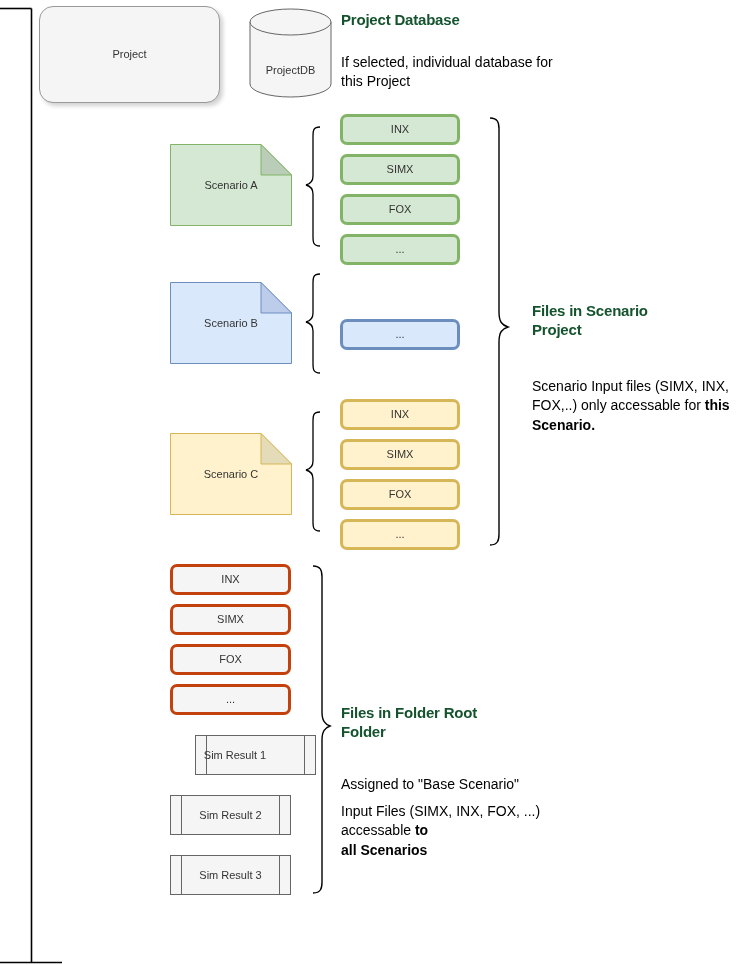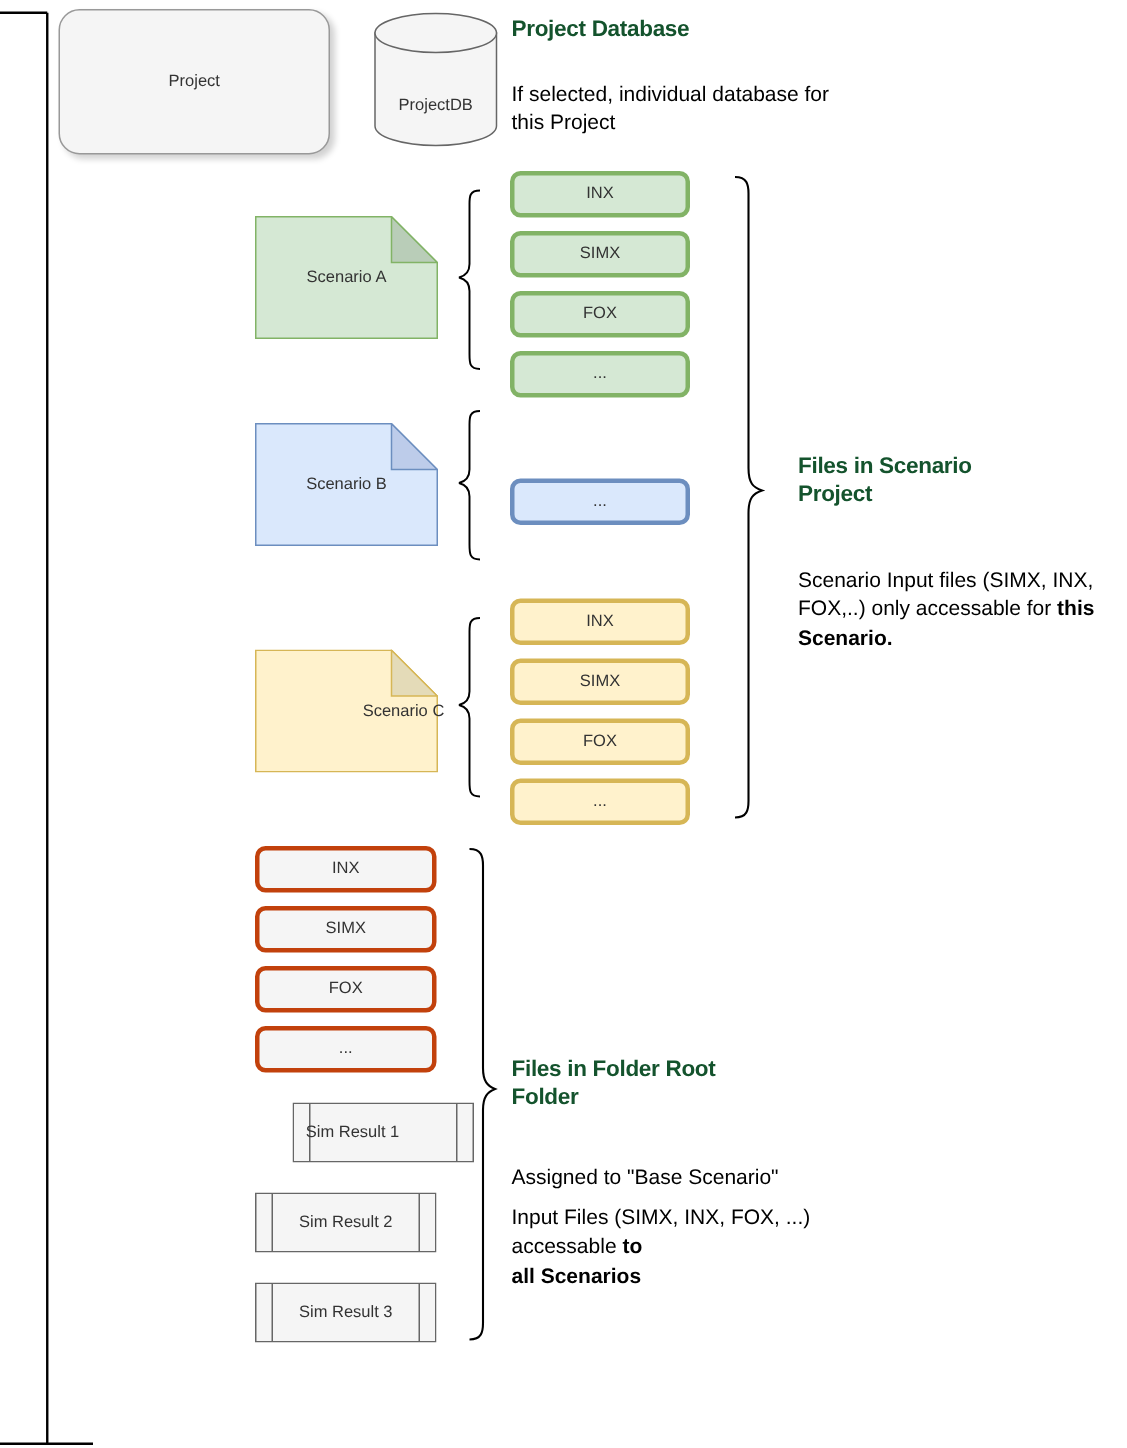--- a/index.html
+++ b/index.html
@@ -140,21 +140,21 @@
 
   <div class="node file-box blue" style="left:340px;top:319px;width:120px;height:31px;">
     <span>...</span>
   </div>
 
   <div class="abs" style="left:170px;top:433px;width:122px;height:82px;">
     <svg width="122" height="82">
       <path d="M0.5,0.5 L91,0.5 L121.5,31 L121.5,81.5 L0.5,81.5 Z" fill="#fff2cc" stroke="#d6b656" stroke-width="1"></path>
       <path d="M91,0.5 L121.5,31 L91,31 Z" fill="#e4dbb8" stroke="#d6b656" stroke-width="1"></path>
     </svg>
-    <div class="shape-label" style="top:35px;left:0;padding-left:38px;">Scenario C</div>
+    <div class="shape-label" style="top:35px;left:0;">Scenario C</div>
   </div>
 
   <svg class="layer" width="751" height="965">
     <path d="M320,412 C313,412 313,416 313,421 L313,461 C313,467 310,469 306,470 C310,471 313,473 313,479 L313,521 C313,527 313,531 320,531" fill="none" stroke="#000000" stroke-width="1.3"></path>
   </svg>
 
   <div class="node file-box yellow" style="left:340px;top:399px;width:120px;height:31px;">
     <span>INX</span>
   </div>
   <div class="node file-box yellow" style="left:340px;top:439px;width:120px;height:31px;">

